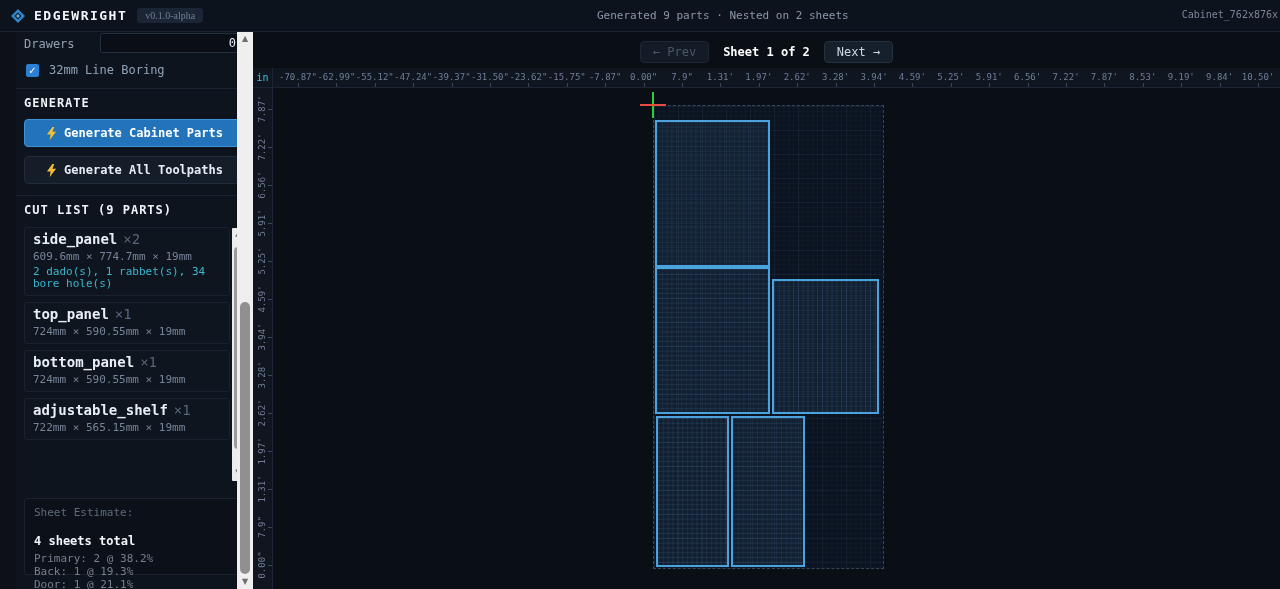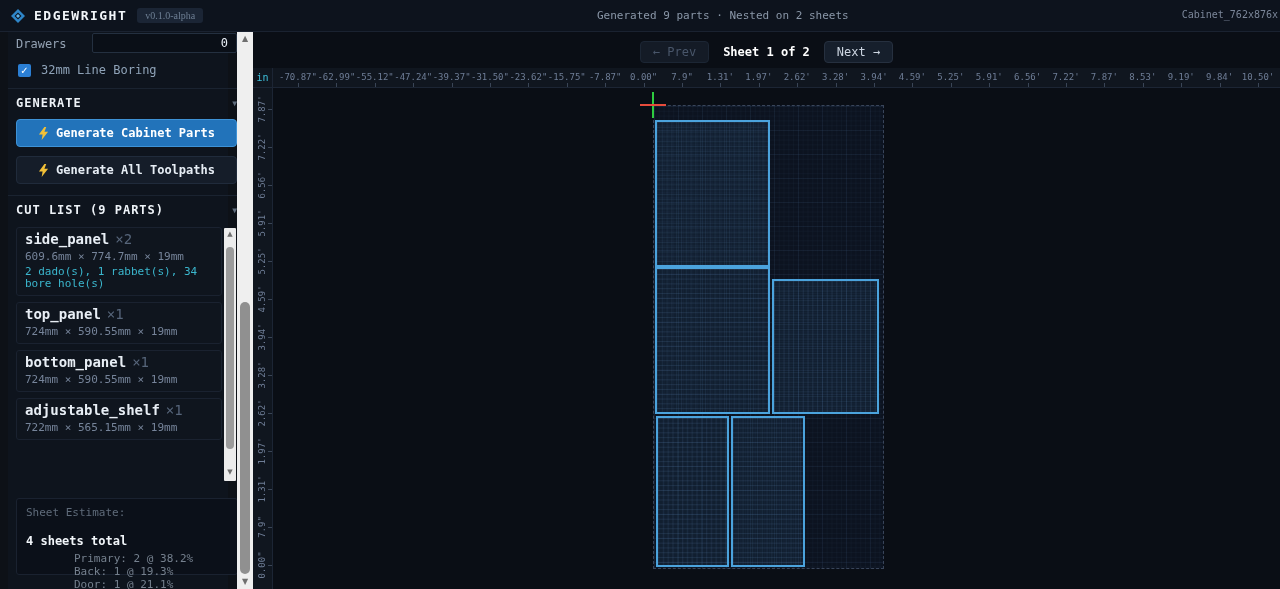--- a/index.html
+++ b/index.html
@@ -10,21 +10,21 @@
   .header { position:absolute; left:0; top:0; width:1280px; height:32px;
     background:#0d131d; border-bottom:1px solid #1a2230; display:flex; align-items:center; padding:0 10px; z-index:30; }
   .logo-wrap { display:flex; align-items:center; }
   .app-title { color:#f2f6fa; font-size:13px; font-weight:bold; letter-spacing:1.5px; margin-left:8px; }
   .version-badge { margin-left:10px; background:#1b2535; color:#6e7f94; font-size:10px;
     padding:2px 8px; border-radius:3px;font-family:Liberation Serif, serif; }
   .nest-status { position:absolute; left:597px; top:9px; color:#8a97a8; font-size:11px; }
   .project-name { position:absolute; right:2px; top:9px; color:#7b8699; font-size:10px; white-space:nowrap; }
 
   
-  .sidebar { position:absolute; left:8px; top:32px; width:220px; height:557px; background:#0e141d; z-index:10; }
+  .sidebar { position:absolute; left:16px; top:32px; width:220px; height:557px; background:#0e141d; z-index:10; }
   .drawers-row { position:absolute; left:0; top:1px; width:237px; height:20px; }
   .drawers-label { position:absolute; left:8px; top:4px; color:#93a1b2; font-size:12px; }
   .drawers-input { position:absolute; left:84px; top:0; width:145px; height:20px; background:#0a0f17;
     border:1px solid #243040; color:#e8eef5; font-size:12px; text-align:right; padding-right:8px;
     font-family:inherit; border-radius:2px; }
   .check-row { position:absolute; left:10px; top:31px; display:flex; align-items:center; }
   .checkbox { width:13px; height:13px; background:#2b7fd4; border-radius:2px; color:#fff;
     font-size:10px; line-height:13px; text-align:center; font-family:"DejaVu Sans",sans-serif; }
   .check-label { margin-left:10px; color:#8fa3b8; font-size:12px; }
   .divider { position:absolute; left:0; width:237px; height:1px; background:#1a2330; }
@@ -46,21 +46,21 @@
   
   .list-sb { position:absolute; left:216px; top:196px; width:12px; height:253px; background:#ececec; border-radius:1px; }
   .sb-arrow { position:absolute; left:0; width:12px; height:12px; color:#6f6f6f; font-size:7px;
     text-align:center; line-height:12px; font-family:"DejaVu Sans",sans-serif; }
   .list-sb .thumb { position:absolute; left:2px; top:19px; width:8px; height:202px; background:#9b9b9b; border-radius:4px; }
 
   .estimate { position:absolute; left:8px; top:466px; width:222px; height:77px; background:#0b1019;
     border:1px solid #1a2230; border-radius:3px; padding:7px 9px; }
   .est-title { color:#5f6b7a; font-size:11px; line-height:13px; }
   .est-total { color:#f2f6fa; font-size:12px; font-weight:bold; line-height:16px; margin:14px 0 3px 0; }
-  .est-line { color:#75808e; font-size:11px; line-height:13px;margin-left:48px; }
+  .est-line { color:#75808e; font-size:11px; line-height:13px; }
 
   
   .main-sb { position:absolute; left:237px; top:32px; width:16px; height:557px; background:#efefef; z-index:20; }
   .main-sb .sb-arrow { width:16px; height:14px; line-height:14px; font-size:8px; }
   .main-sb .thumb { position:absolute; left:3px; top:270px; width:10px; height:272px; background:#909090; border-radius:5px; }
 
   
   .canvas { position:absolute; left:253px; top:32px; width:1027px; height:557px; background:#0a0e15; overflow:hidden; }
   .sheet-nav { position:absolute; left:0; top:8px; width:100%; display:flex; justify-content:center;
     align-items:center; gap:14px; height:24px; }

